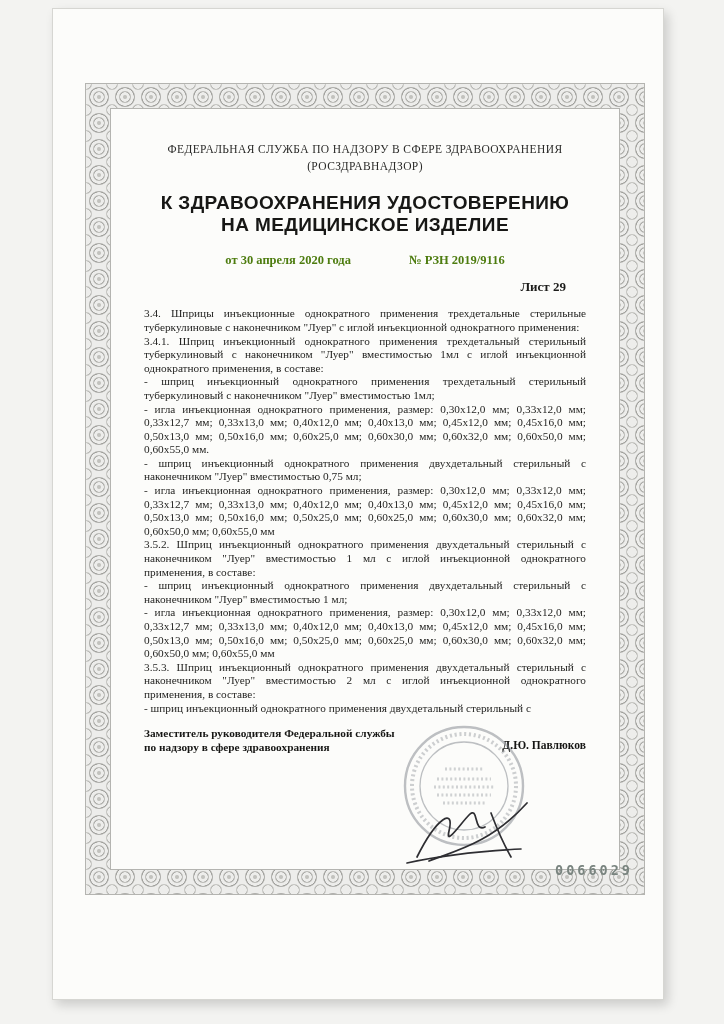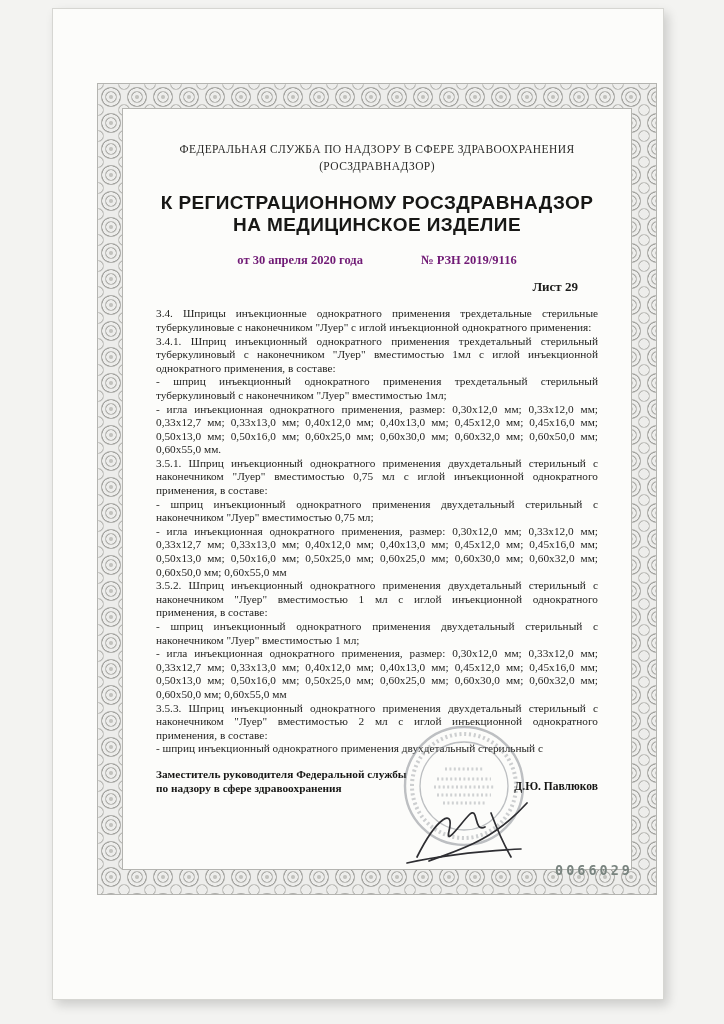--- a/index.html
+++ b/index.html
@@ -11,21 +11,21 @@
     position:relative;
     overflow:hidden;
   }
   .paper {
     position:absolute; left:52px; top:8px; width:612px; height:992px;
     background:#fcfcfa;
     border:1px solid #d6d6d2;
     box-shadow: 4px 5px 10px rgba(0,0,0,0.16);
   }
   .ornament-frame {
-    position:absolute; left:44px; top:74px; width:560px; height:812px;
+    position:absolute; left:32px; top:74px; width:560px; height:812px;
     border:1px solid #b4b4b0;
     background-color:#ededeb;
     background-image:
       radial-gradient(circle, #c2c2be 1.5px, rgba(0,0,0,0) 2.5px),
       radial-gradient(circle, rgba(0,0,0,0) 4.5px, #a6a6a2 5px, rgba(0,0,0,0) 6.5px),
       radial-gradient(circle, rgba(0,0,0,0) 8.5px, #92928e 9px, rgba(0,0,0,0) 10.5px),
       radial-gradient(circle, rgba(0,0,0,0) 4.5px, #b3b3af 5px, rgba(0,0,0,0) 6.5px);
     background-size:26px 26px, 26px 26px, 26px 26px, 26px 26px;
     background-position:0 0, 0 0, 0 0, 13px 13px;
     padding:24px;
@@ -55,21 +55,21 @@
     margin-top:18px;
     color:#171715;
   }
   .refline {
     display:flex;
     justify-content:center;
     gap:58px;
     font-weight:bold;
     font-size:12.5px;
     margin-top:18px;
-    color:#701a75;
+    color:#4d7c0f;
   }
   .sheet {
     text-align:right;
     font-weight:bold;
     font-size:13px;
     margin-top:11px;
     padding-right:20px;
     color:#1d1d1b;
   }
   .body-text {
@@ -116,37 +116,36 @@
 
   <div class="ornament-frame">
     <div class="inner">
 
       <div class="agency">
         <div>ФЕДЕРАЛЬНАЯ СЛУЖБА ПО НАДЗОРУ В СФЕРЕ ЗДРАВООХРАНЕНИЯ</div>
         <div>(РОСЗДРАВНАДЗОР)</div>
       </div>
 
       <div class="title">
-        <div>К РЕГИСТРАЦИОННОМУ РОСЗДРАВНАДЗОР</div>
+        <div>К ЗДРАВООХРАНЕНИЯ УДОСТОВЕРЕНИЮ</div>
         <div>НА МЕДИЦИНСКОЕ ИЗДЕЛИЕ</div>
       </div>
 
       <div class="refline">
         <span>от  30 апреля 2020 года</span>
         <span>№  РЗН 2019/9116</span>
       </div>
 
       <div class="sheet">Лист  29</div>
 
       <div class="body-text">
         <p>3.4. Шприцы инъекционные однократного применения трехдетальные стерильные туберкулиновые с наконечником "Луер" с иглой инъекционной однократного применения:</p>
         <p>3.4.1. Шприц инъекционный однократного применения трехдетальный стерильный туберкулиновый с наконечником "Луер" вместимостью 1мл с иглой инъекционной однократного применения, в составе:</p>
         <p>- шприц инъекционный однократного применения трехдетальный стерильный туберкулиновый с наконечником "Луер" вместимостью 1мл;</p>
         <p>- игла инъекционная однократного применения, размер: 0,30х12,0 мм; 0,33х12,0 мм; 0,33х12,7 мм; 0,33х13,0 мм; 0,40х12,0 мм; 0,40х13,0 мм; 0,45х12,0 мм; 0,45х16,0 мм; 0,50х13,0 мм; 0,50х16,0 мм; 0,60х25,0 мм; 0,60х30,0 мм; 0,60х32,0 мм; 0,60х50,0 мм; 0,60х55,0 мм.</p>
-        <p>3.5.1. Шприц инъекционный однократного применения двухдетальный стерильный с наконечником "Луер" вместимостью 0,75 мл с иглой инъекционной однократного применения, в составе:</p>
         <p>- шприц инъекционный однократного применения двухдетальный стерильный с наконечником "Луер" вместимостью 0,75 мл;</p>
         <p>- игла инъекционная однократного применения, размер: 0,30х12,0 мм; 0,33х12,0 мм; 0,33х12,7 мм; 0,33х13,0 мм; 0,40х12,0 мм; 0,40х13,0 мм; 0,45х12,0 мм; 0,45х16,0 мм; 0,50х13,0 мм; 0,50х16,0 мм; 0,50х25,0 мм; 0,60х25,0 мм; 0,60х30,0 мм; 0,60х32,0 мм; 0,60х50,0 мм; 0,60х55,0 мм</p>
         <p>3.5.2. Шприц инъекционный однократного применения двухдетальный стерильный с наконечником "Луер" вместимостью 1 мл с иглой инъекционной однократного применения, в составе:</p>
         <p>- шприц инъекционный однократного применения двухдетальный стерильный с наконечником "Луер" вместимостью 1 мл;</p>
         <p>- игла инъекционная однократного применения, размер: 0,30х12,0 мм; 0,33х12,0 мм; 0,33х12,7 мм; 0,33х13,0 мм; 0,40х12,0 мм; 0,40х13,0 мм; 0,45х12,0 мм; 0,45х16,0 мм; 0,50х13,0 мм; 0,50х16,0 мм; 0,50х25,0 мм; 0,60х25,0 мм; 0,60х30,0 мм; 0,60х32,0 мм; 0,60х50,0 мм; 0,60х55,0 мм</p>
         <p>3.5.3. Шприц инъекционный однократного применения двухдетальный стерильный с наконечником "Луер" вместимостью 2 мл с иглой инъекционной однократного применения, в составе:</p>
         <p>- шприц инъекционный однократного применения двухдетальный стерильный с</p>
       </div>
 
       <div class="footer">

